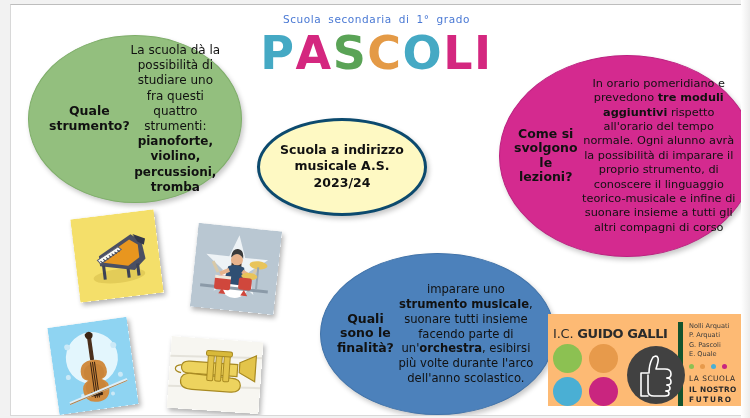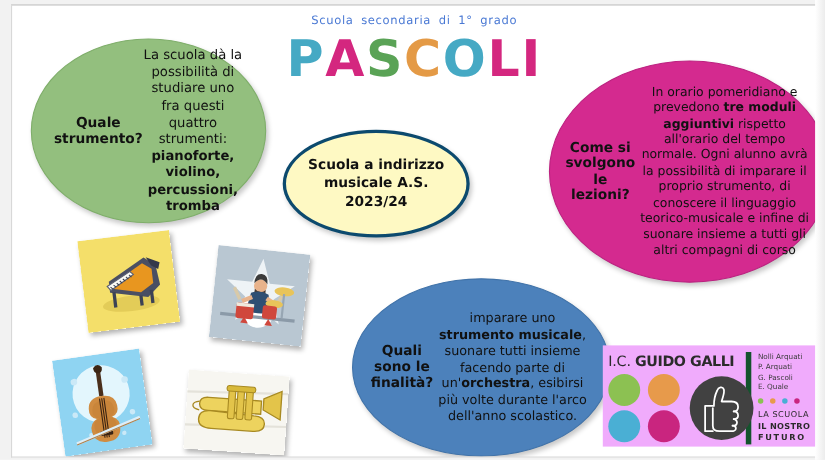--- a/index.html
+++ b/index.html
@@ -137,23 +137,23 @@
   #card-piano      { left: 64px;  top: 209px; width: 84px; height: 84px; transform: rotate(-7deg); }
   #card-percussioni{ left: 183px; top: 222px; width: 84px; height: 84px; transform: rotate(6deg); }
   #card-violino    { left: 42px;  top: 317px; width: 80px; height: 88px; transform: rotate(-8deg); }
   #card-tromba     { left: 158px; top: 334px; width: 92px; height: 72px; transform: rotate(4deg); }
 
   
   #logo-box {
     position: absolute;
     left: 537px; top: 309px;
     width: 196px; height: 92px;
-    background: #f0abfc;
+    background: #fdba74;
     display: flex;
-    align-items: center;
+    align-items: flex-end;
   }
   #logo-left { width: 130px; position: relative; }
   #logo-wordmark {
     font-family: "DejaVu Sans", sans-serif;
     font-size: 13px;
     letter-spacing: -.2px;
     color: #2b2b2b;
     white-space: nowrap;
     margin: 3px 0 3px 5px;
   }

